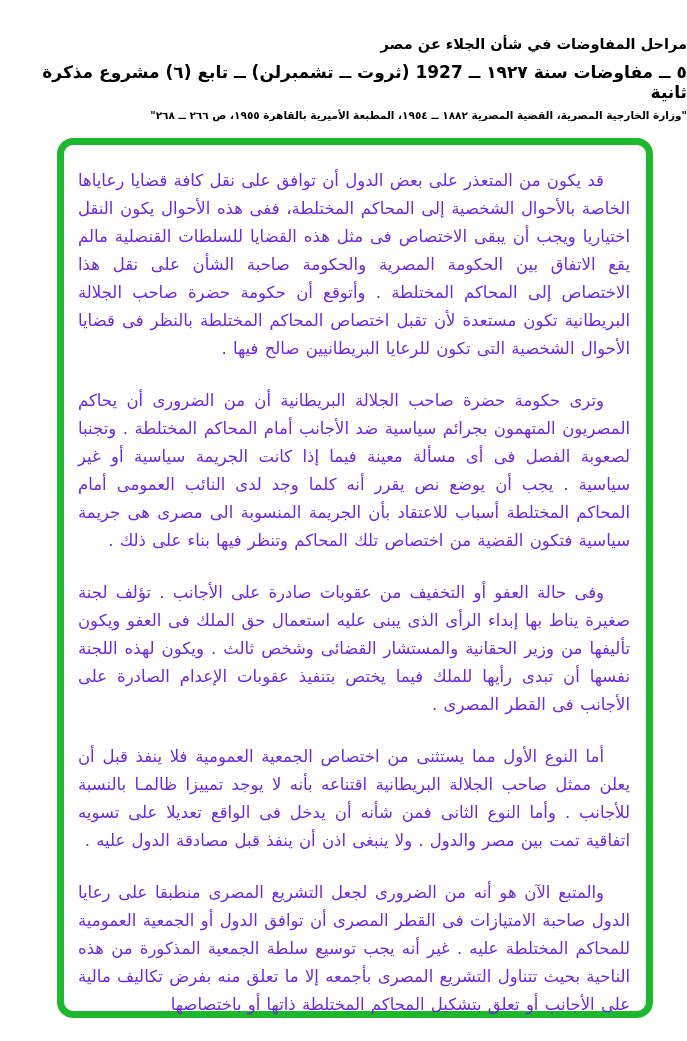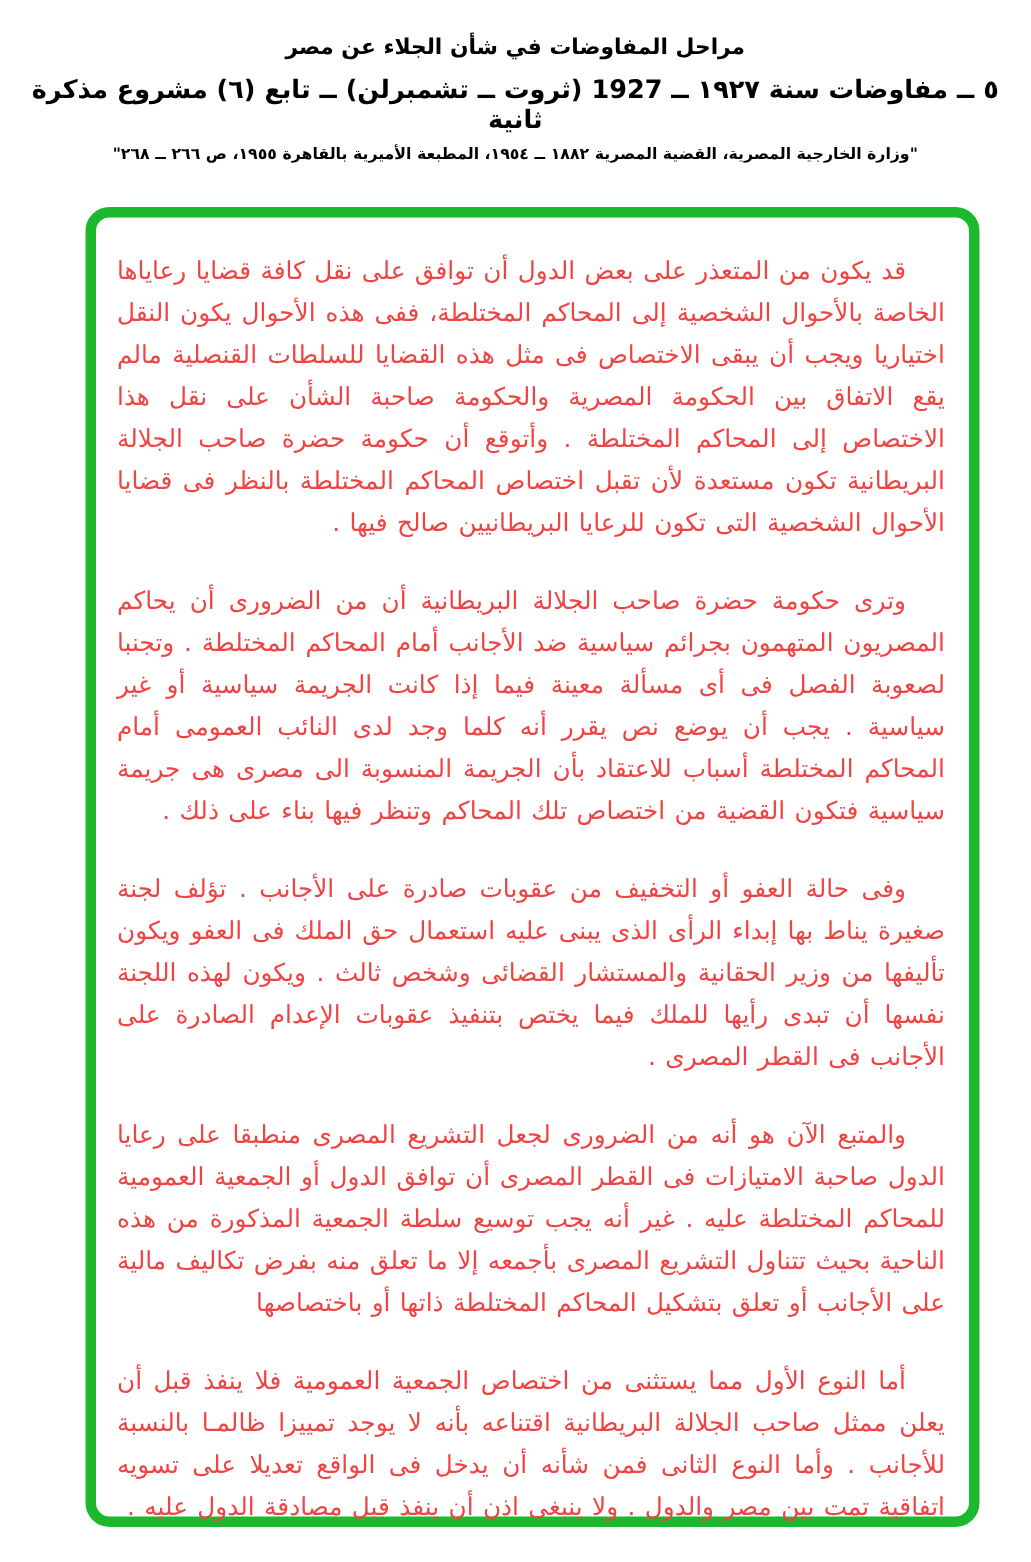--- a/index.html
+++ b/index.html
@@ -12,22 +12,21 @@
     font-family: "DejaVu Sans", sans-serif;
   }
   .page {
     position: relative;
     width: 687px;
     height: 1041px;
     background: #ffffff;
     direction: rtl;
   }
   .header {
-    padding-top: 24px;
-    text-align: center;
+    padding-top: 36px;
     color: #000000;
   }
   .doc-title {
     font-size: 14.5px;
     font-weight: bold;
     letter-spacing: 0.2px;
     margin: 0 0 10px 0;
   }
   .doc-subtitle {
     font-size: 17px;
@@ -50,21 +49,21 @@
     border: 7px solid #1cb92d;
     border-radius: 16px;
     background: #ffffff;
     padding: 22px 16px 0 14px;
   }
   .body-text p {
     direction: rtl;
     text-align: justify;
     font-size: 16.5px;
     line-height: 28px;
-    color: #ef4444;
+    color: #6d28d9;
     margin: 0 0 24px 0;
     text-indent: 26px;
     word-spacing: 1px;
   }
 </style>
 </head>
 <body>
 
 <div class="page">
 
@@ -72,19 +71,19 @@
     <p class="doc-title">مراحل المفاوضات في شأن الجلاء عن مصر</p>
     <p class="doc-subtitle">٥ ــ مفاوضات سنة ١٩٢٧ ــ 1927 (ثروت ــ تشمبرلن) ــ تابع (٦) مشروع مذكرة ثانية</p>
     <p class="doc-source">"وزارة الخارجية المصرية، القضية المصرية ١٨٨٢ ــ ١٩٥٤، المطبعة الأميرية بالقاهرة ١٩٥٥، ص ٢٦٦ ــ ٢٦٨"</p>
   </div>
 
   <div class="green-box">
     <div class="body-text">
       <p>قد يكون من المتعذر على بعض الدول أن توافق على نقل كافة قضايا رعاياها الخاصة بالأحوال الشخصية إلى المحاكم المختلطة، ففى هذه الأحوال يكون النقل اختياريا ويجب أن يبقى الاختصاص فى مثل هذه القضايا للسلطات القنصلية مالم يقع الاتفاق بين الحكومة المصرية والحكومة صاحبة الشأن على نقل هذا الاختصاص إلى المحاكم المختلطة . وأتوقع أن حكومة حضرة صاحب الجلالة البريطانية تكون مستعدة لأن تقبل اختصاص المحاكم المختلطة بالنظر فى قضايا الأحوال الشخصية التى تكون للرعايا البريطانيين صالح فيها .</p>
       <p>وترى حكومة حضرة صاحب الجلالة البريطانية أن من الضرورى أن يحاكم المصريون المتهمون بجرائم سياسية ضد الأجانب أمام المحاكم المختلطة . وتجنبا لصعوبة الفصل فى أى مسألة معينة فيما إذا كانت الجريمة سياسية أو غير سياسية . يجب أن يوضع نص يقرر أنه كلما وجد لدى النائب العمومى أمام المحاكم المختلطة أسباب للاعتقاد بأن الجريمة المنسوبة الى مصرى هى جريمة سياسية فتكون القضية من اختصاص تلك المحاكم وتنظر فيها بناء على ذلك .</p>
       <p>وفى حالة العفو أو التخفيف من عقوبات صادرة على الأجانب . تؤلف لجنة صغيرة يناط بها إبداء الرأى الذى يبنى عليه استعمال حق الملك فى العفو ويكون تأليفها من وزير الحقانية والمستشار القضائى وشخص ثالث . ويكون لهذه اللجنة نفسها أن تبدى رأيها للملك فيما يختص بتنفيذ عقوبات الإعدام الصادرة على الأجانب فى القطر المصرى .</p>
+      <p>أما النوع الأول مما يستثنى من اختصاص الجمعية العمومية فلا ينفذ قبل أن يعلن ممثل صاحب الجلالة البريطانية اقتناعه بأنه لا يوجد تمييزا ظالمـا بالنسبة للأجانب . وأما النوع الثانى فمن شأنه أن يدخل فى الواقع تعديلا على تسويه اتفاقية تمت بين مصر والدول . ولا ينبغى اذن أن ينفذ قبل مصادقة الدول عليه .</p>
       <p>والمتبع الآن هو أنه من الضرورى لجعل التشريع المصرى منطبقا على رعايا الدول صاحبة الامتيازات فى القطر المصرى أن توافق الدول أو الجمعية العمومية للمحاكم المختلطة عليه . غير أنه يجب توسيع سلطة الجمعية المذكورة من هذه الناحية بحيث تتناول التشريع المصرى بأجمعه إلا ما تعلق منه بفرض تكاليف مالية على الأجانب أو تعلق بتشكيل المحاكم المختلطة ذاتها أو باختصاصها</p>
-      <p>أما النوع الأول مما يستثنى من اختصاص الجمعية العمومية فلا ينفذ قبل أن يعلن ممثل صاحب الجلالة البريطانية اقتناعه بأنه لا يوجد تمييزا ظالمـا بالنسبة للأجانب . وأما النوع الثانى فمن شأنه أن يدخل فى الواقع تعديلا على تسويه اتفاقية تمت بين مصر والدول . ولا ينبغى اذن أن ينفذ قبل مصادقة الدول عليه .</p>
 
     </div>
   </div>
 
 </div>
 
 </body></html>

